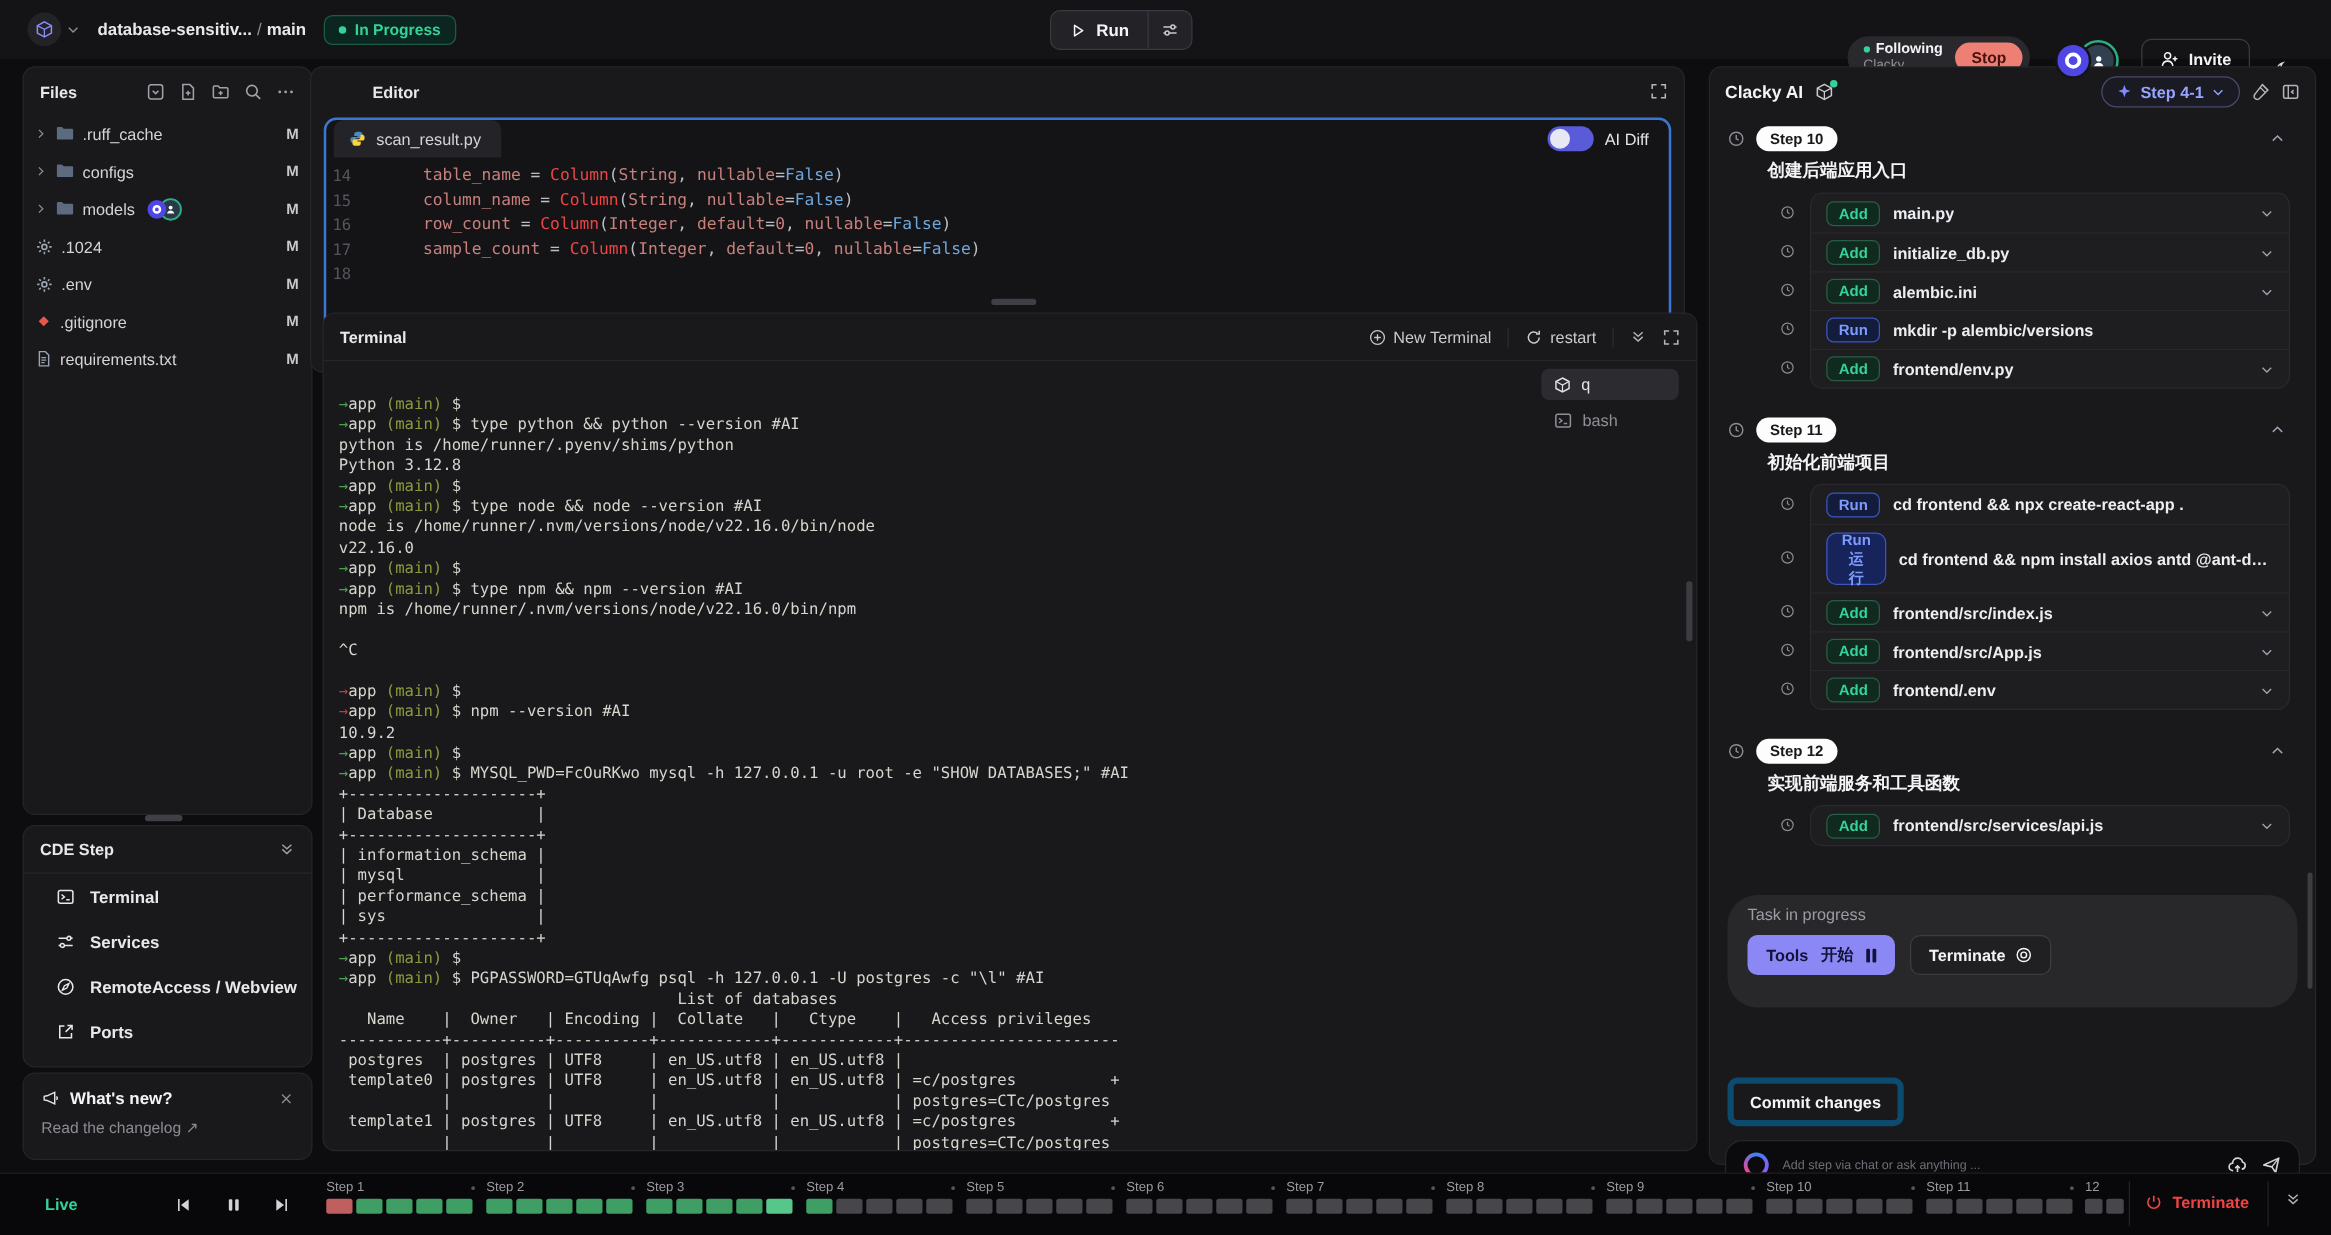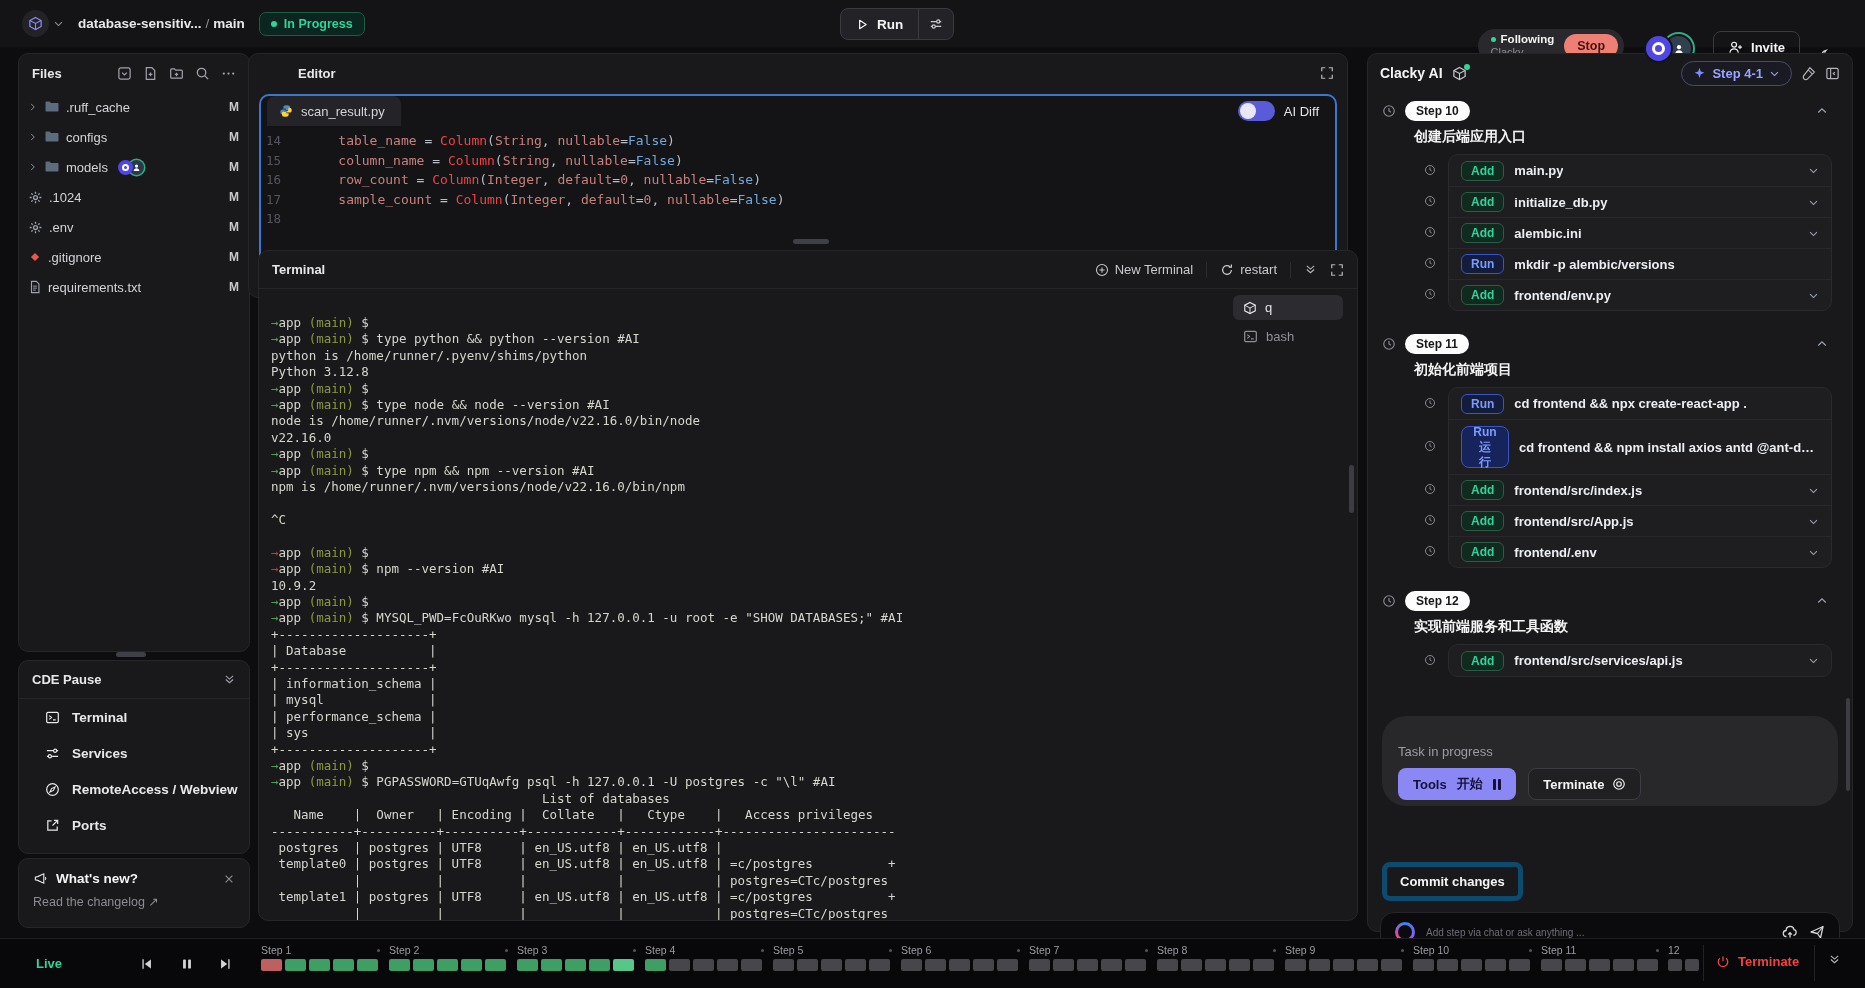--- a/index.html
+++ b/index.html
@@ -130,21 +130,21 @@
   .s-row { height:31px; display:flex; align-items:center; gap:10px; padding:0 12px; cursor:pointer; }
   .s-row + .s-row { border-top:1px solid #28282c; }
   .s-row.big { height:55px; }
   .act-badge { font-size:12px; font-weight:700; border-radius:6px; padding:2px 9px; }
   .act-Add { color:#34d399; border:1px solid #2b5c46; background:#102a1f; }
   .act-Run { color:#7c9bff; border:1px solid #3b55c4; background:#131c3a; }
   .act-big { width:48px; height:42px; border-radius:8px; border:1px solid #3b55c4; background:#17245c; color:#7c9bff; font-size:12px; font-weight:700; display:flex; align-items:center; justify-content:center; text-align:center; line-height:1.25; padding:12px; }
   .s-label { font-size:13px; font-weight:600; color:#eceef2; white-space:nowrap; overflow:hidden; text-overflow:ellipsis; }
   .s-chev { margin-left:auto; color:#9ca3af; display:flex; }
   .sb-head .s-chev { margin-right:4px; }
-  #task-box { margin:4px 14px 0; height:90px; background:#28282b; border-radius:24px; padding:28px 16px; flex:0 0 auto; }
+  #task-box { margin:4px 14px 0; height:90px; background:#28282b; border-radius:24px; padding:8px 16px; flex:0 0 auto; }
   #task-label { font-size:13px; color:#9b9ba3; }
   .task-btns { display:flex; gap:12px; margin-top:9px; }
   #pause-btn { display:flex; align-items:center; gap:10px; background:#8b88f5; color:#12123a; border:none; border-radius:8px; padding:7px 15px; font-size:13px; font-weight:700; cursor:pointer; font-family:inherit; }
   .pbars { display:flex; gap:2.5px; }
   .pbars i { width:3px; height:11px; background:#12123a; border-radius:1px; display:block; }
   #terminate-btn { display:flex; align-items:center; gap:8px; background:#202023; color:#f4f4f5; border:1px solid #3c3c42; border-radius:8px; padding:7px 14px; font-size:13px; font-weight:600; cursor:pointer; font-family:inherit; }
   #commit-btn { margin:56px 0 0 14px; align-self:flex-start; background:transparent; border:5px solid #0c4a6e; border-radius:8px; color:#f4f4f5; font-size:13px; font-weight:600; padding:7px 13px; cursor:pointer; font-family:inherit; }
   #chat-box { margin:11px 12px 0; height:40px; background:#0b0b0d; border:1px solid #26262a; border-radius:14px; display:flex; align-items:center; gap:11px; padding:0 14px; flex:0 0 auto; }
   .chat-spin { width:20px; height:20px; border-radius:50%; background:conic-gradient(#3b82f6,#8b5cf6,#ec4899,#3b82f6); position:relative; flex:0 0 auto; }
   .chat-spin::after { content:""; position:absolute; inset:3px; border-radius:50%; background:#0b0b0d; }
@@ -389,21 +389,21 @@
           </svg>
         </span>
         <span class="f-name">requirements.txt</span>
         <span class="f-badge">M</span>
       </div>
     </div>
 </div>
 
 <div class="panel" id="cde-panel">
   <div class="p-head">
-    <span class="p-title">CDE Pause</span>
+    <span class="p-title">CDE Step</span>
     <span class="fh-icons">
         <span>
           <svg viewBox="0 0 16 16" width="13" height="13">
             <path d="M3.5 3.5l4.5 4 4.5-4M3.5 8l4.5 4 4.5-4" fill="none" stroke="currentColor" stroke-width="1.4"></path>
           </svg>
         </span>
       </span>
   </div>
   <div id="cde-list">
       <div class="cde-row">

